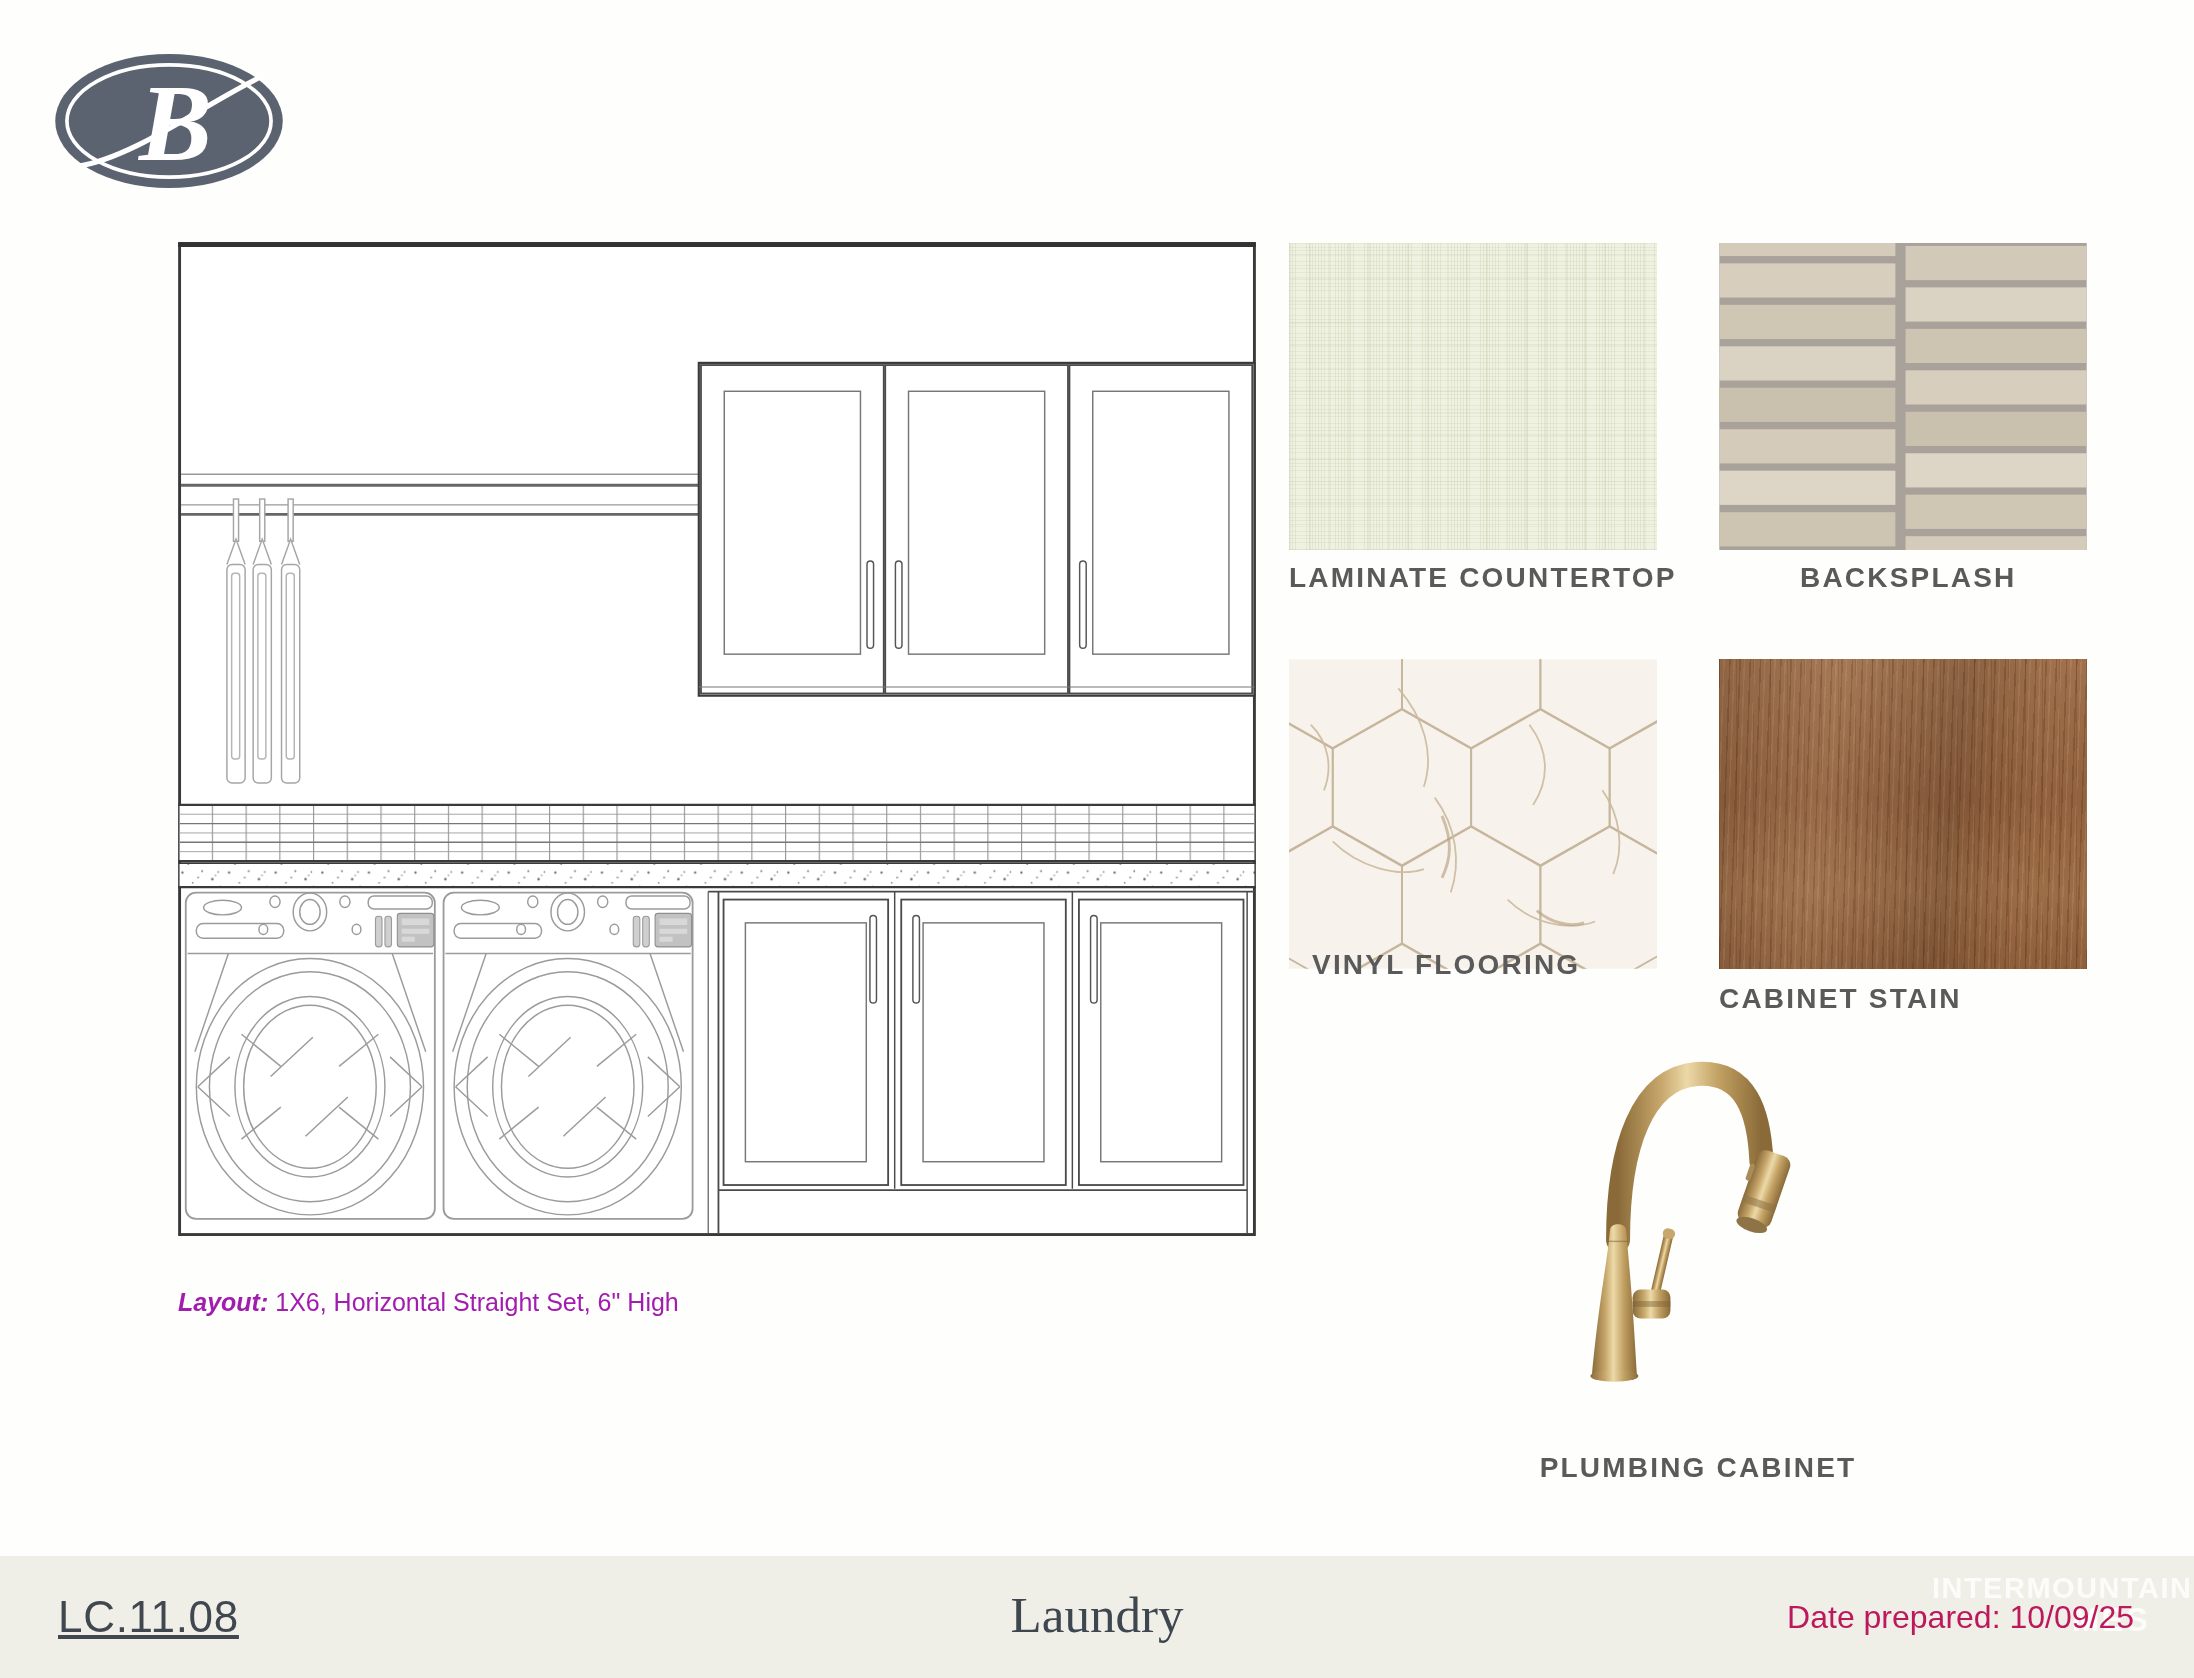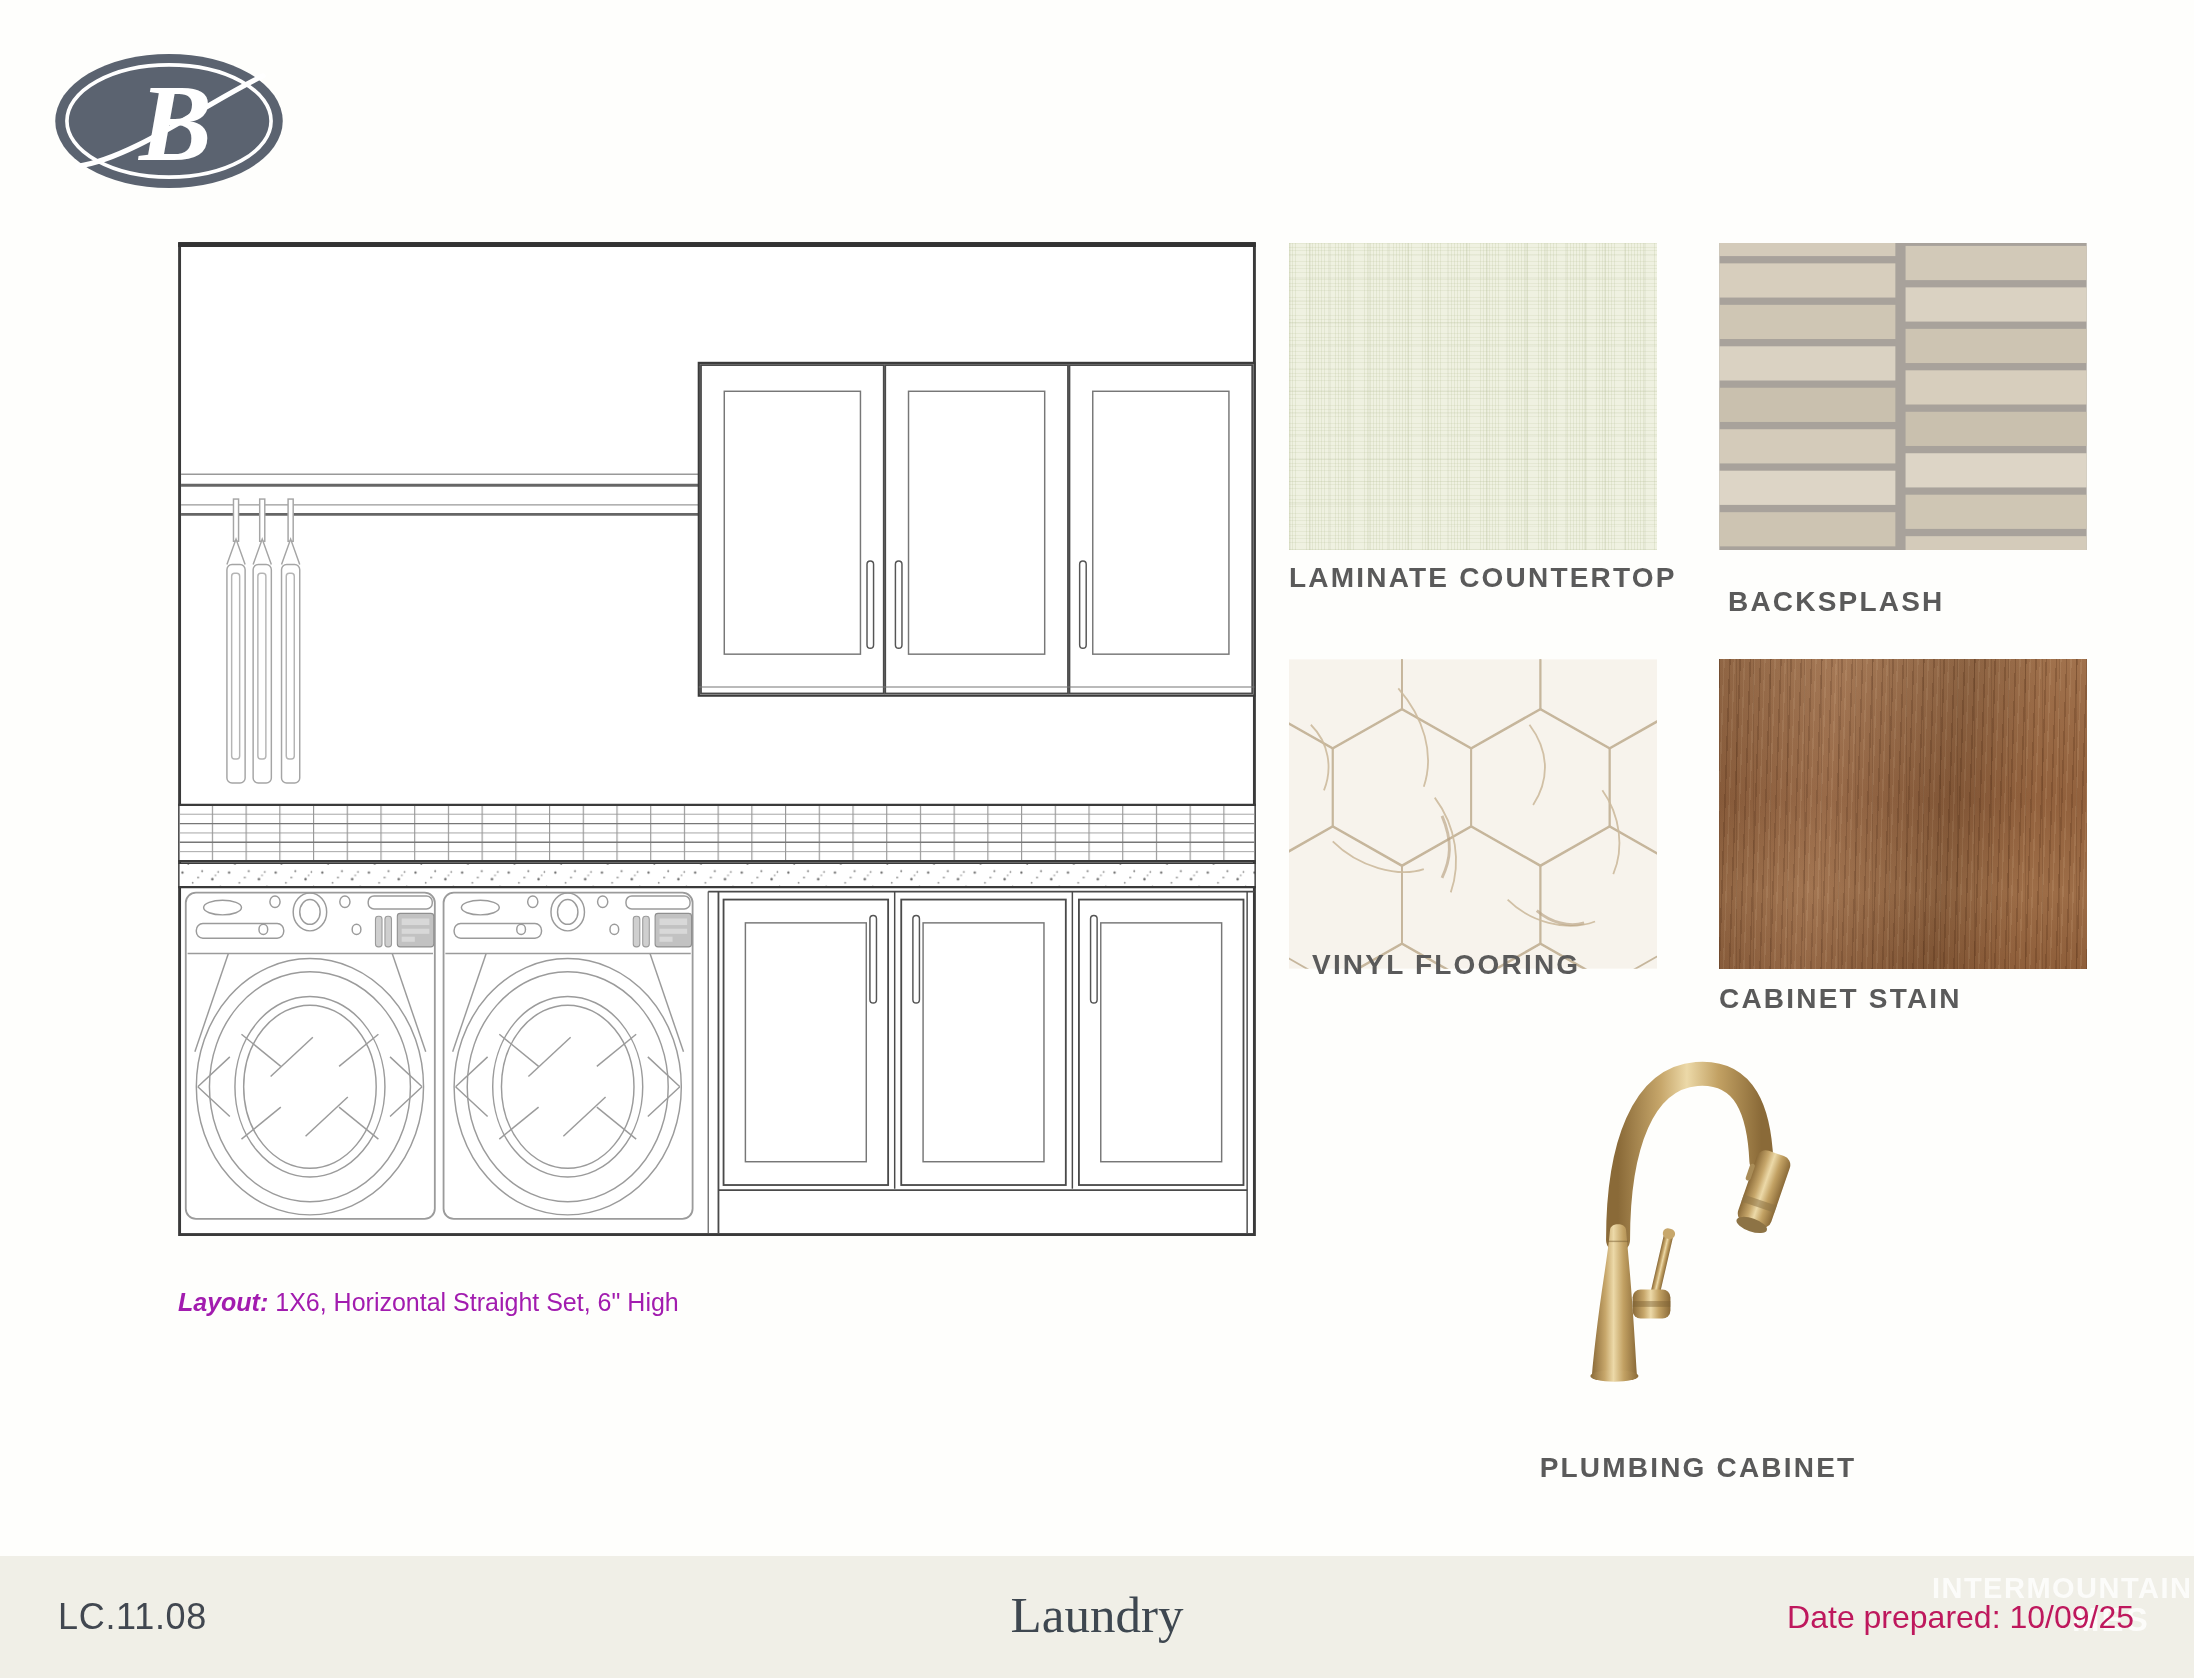--- a/index.html
+++ b/index.html
@@ -27,31 +27,31 @@
   .sw-backsplash{left:1719px;top:243px;width:368px;height:307px;}
   .sw-vinyl{left:1289px;top:659px;width:368px;height:310px;}
   .sw-wood{left:1719px;top:659px;width:368px;height:310px;
      background-image:
        linear-gradient(97deg, rgba(0,0,0,0.10), rgba(255,255,255,0.06) 30%, rgba(0,0,0,0.12) 62%, rgba(0,0,0,0) 82%),
        repeating-linear-gradient(92deg, rgba(84,46,21,0.28) 0 1.5px, rgba(0,0,0,0) 1.5px 4.4px, rgba(255,228,190,0.10) 4.4px 5.8px, rgba(0,0,0,0) 5.8px 10.2px),
        repeating-linear-gradient(90deg, rgba(60,30,10,0.14) 0 0.7px, rgba(0,0,0,0) 0.7px 17px),
        linear-gradient(180deg,#a0714c,#92613d 45%,#9d6d47 75%,#8e5e3a);}
   .sw-label{position:absolute;font-size:28px;font-weight:700;letter-spacing:2.2px;color:#5a5a5a;white-space:nowrap;}
   .lab-1{left:1289px;top:562px;}
-  .lab-2{left:1728px;top:562px;margin-top:24px;}
+  .lab-2{left:1800px;top:562px;}
   .lab-3{left:1289px;top:949px;margin-left:23px;}
   .lab-4{left:1719px;top:983px;}
   
   .faucet{position:absolute;left:1519px;top:1058px;width:364px;height:342px;}
   .plumbing-label{position:absolute;left:1421px;top:1452px;width:554px;text-align:center;
      font-size:28px;font-weight:700;letter-spacing:2.2px;color:#5a5a5a;}
   
   .footer{position:absolute;left:0;top:1556px;width:2194px;height:122px;background:#f0efe7;}
   .footer-code{position:absolute;left:58px;top:50%;transform:translateY(-50%);
-     font-size:36px;color:#414750;letter-spacing:0.7px;z-index:2;}
+     font-size:44px;color:#414750;letter-spacing:0.7px;z-index:2;text-decoration:underline;}
   .footer-title{position:absolute;left:50%;top:50%;transform:translate(-50%,-54%);
      font-family:"Liberation Serif",serif;font-size:51px;color:#3e4750;z-index:2;}
   .footer-date{position:absolute;right:60px;top:50%;transform:translateY(-50%);
      font-size:32px;color:#be185d;z-index:2;}
   .watermark{position:absolute;right:0;top:16px;text-align:right;z-index:1;color:rgba(255,255,255,0.8);}
   .wm1{font-size:29px;font-weight:700;letter-spacing:1.5px;margin-right:1.5px;}
   .wm2{font-size:33px;font-weight:700;letter-spacing:2.2px;margin-right:44px;margin-top:-4.4px;}
 </style>
 </head>
 <body>

